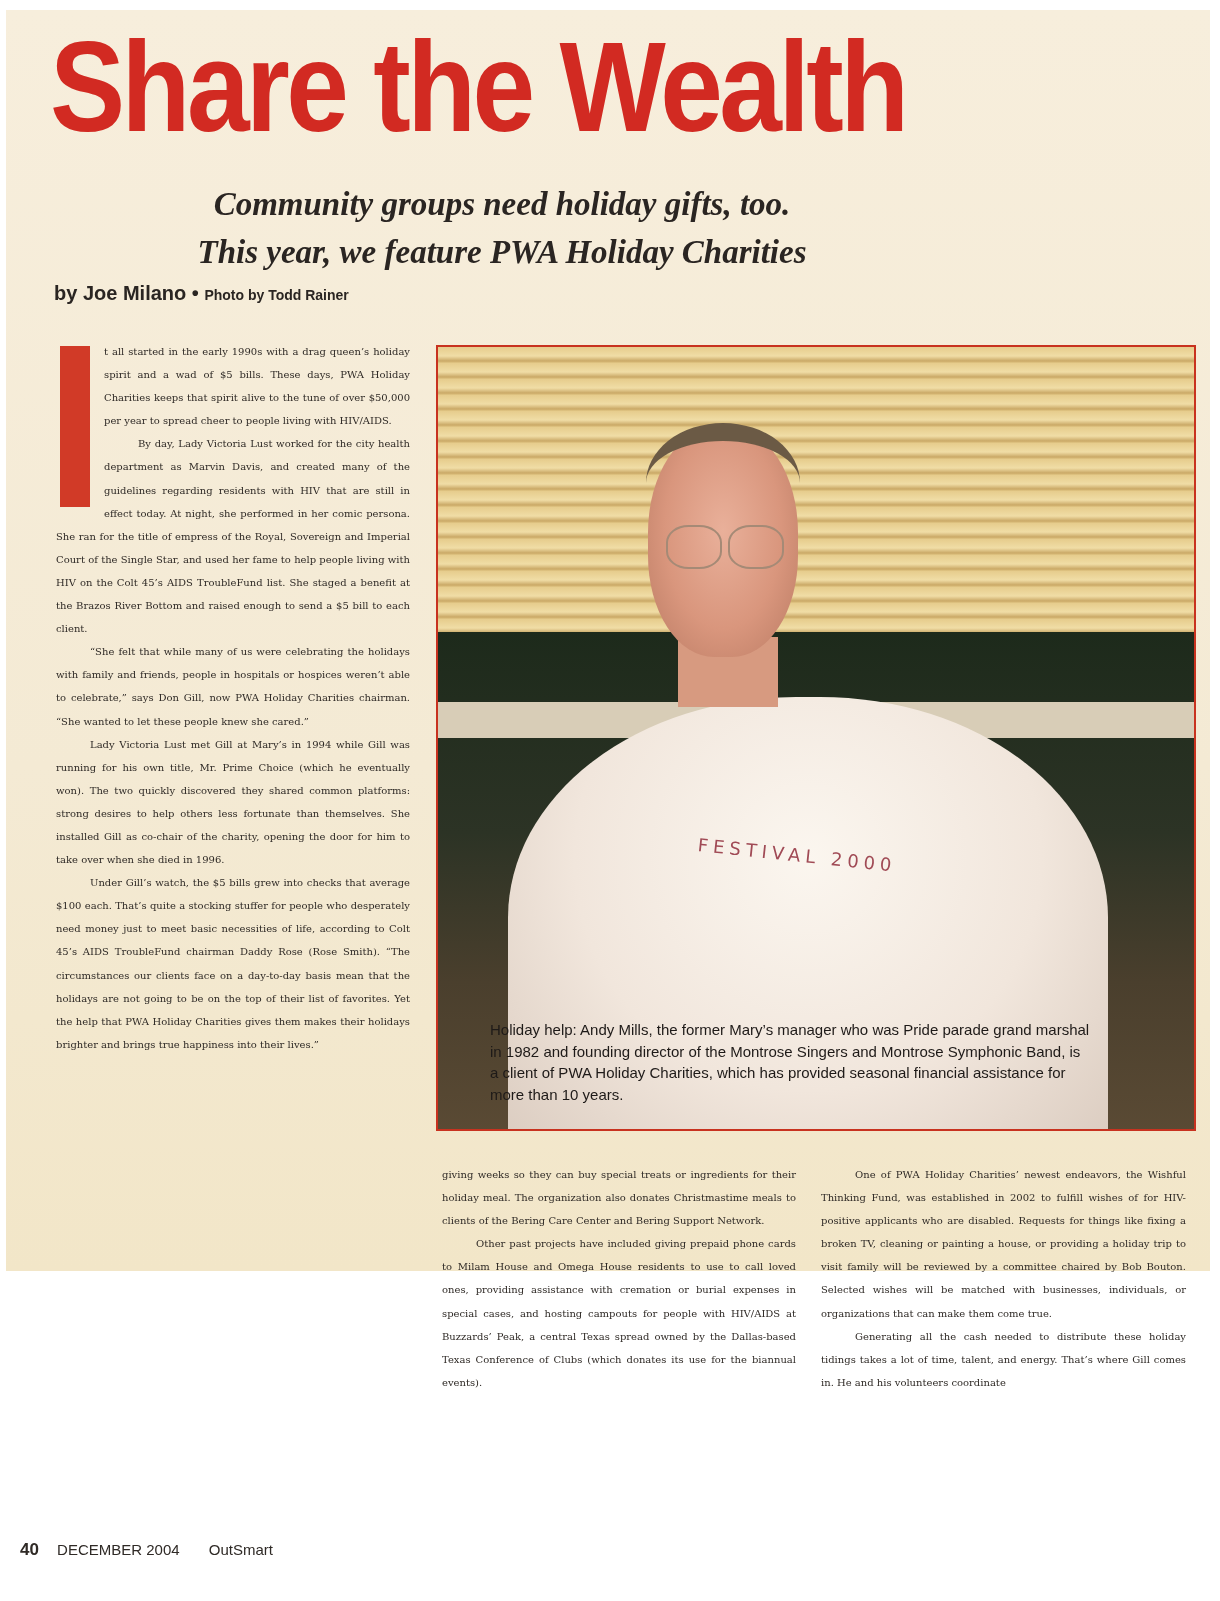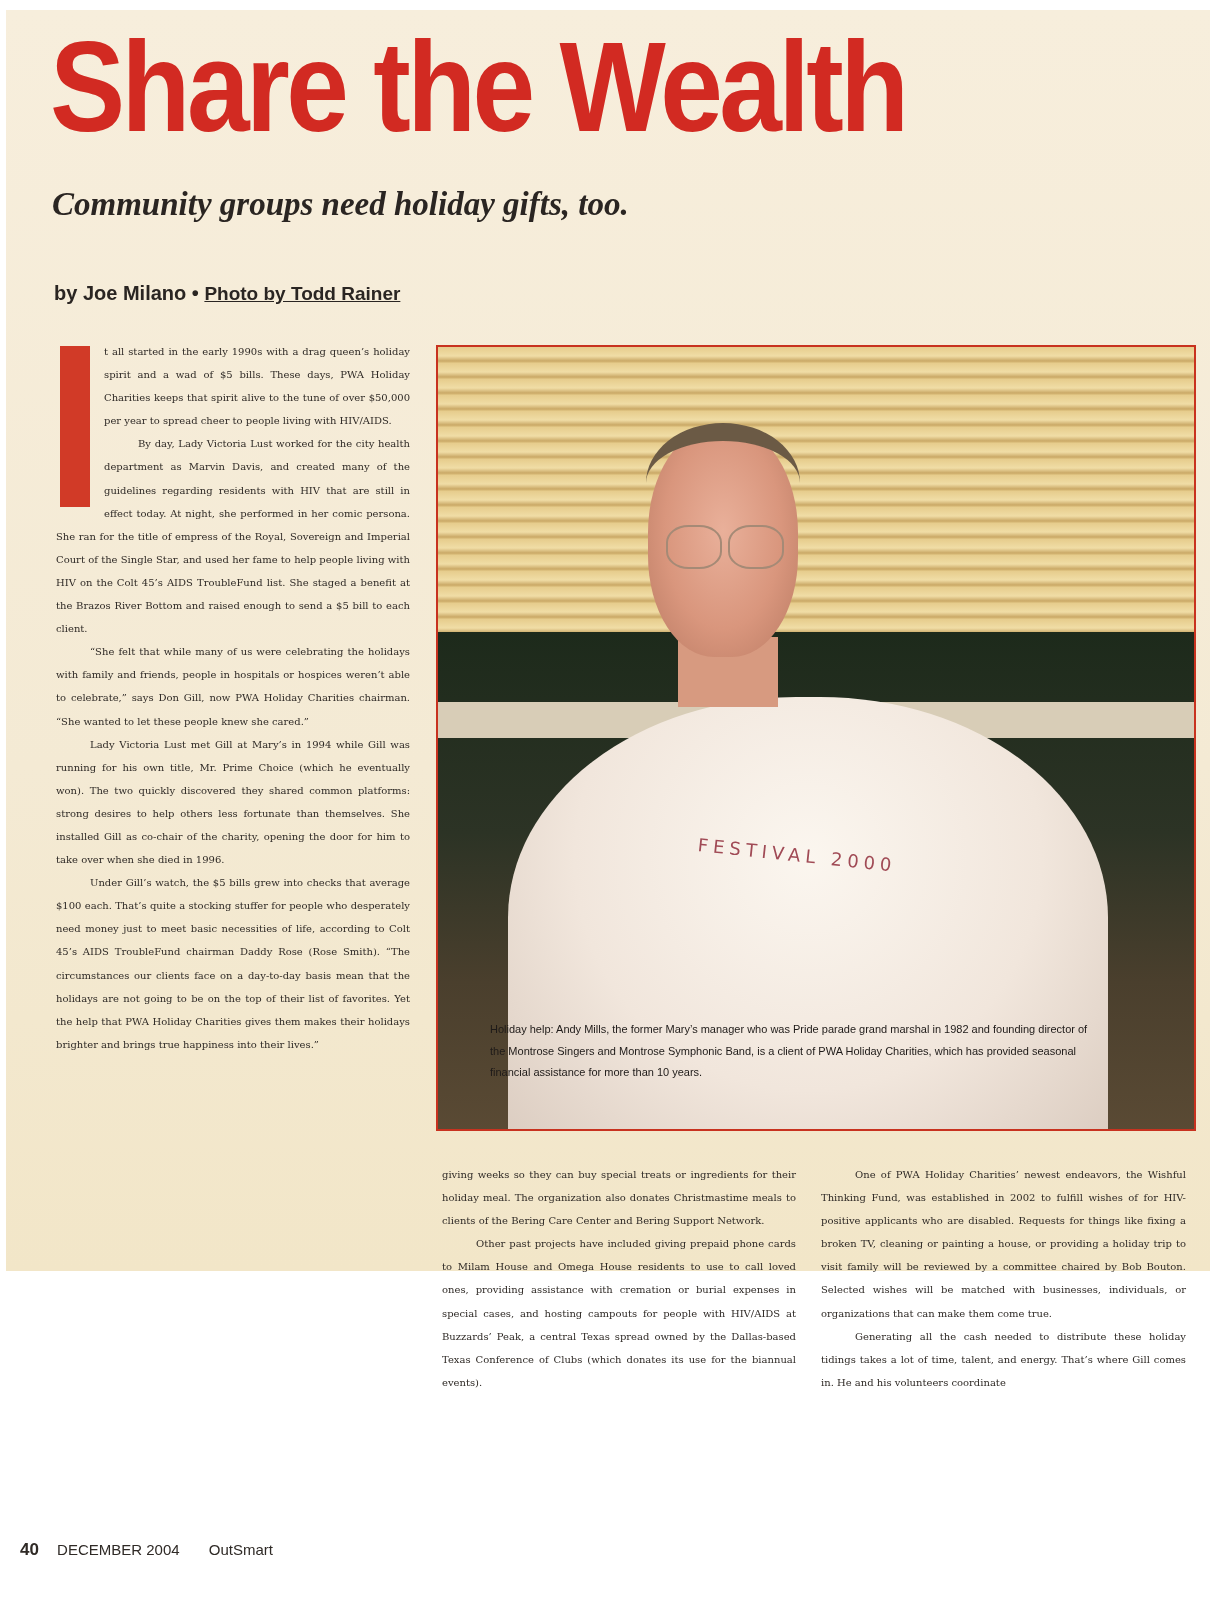--- a/index.html
+++ b/index.html
@@ -13,28 +13,28 @@
   }
   .headline {
     position: absolute; left: 44px; top: 12px; width: 1150px;
     font-family: "Liberation Sans", sans-serif; font-weight: 700;
     font-size: 128px; line-height: 130px; color: #d22a22; letter-spacing: -4px;
     transform: scaleX(0.88); transform-origin: left top; white-space: nowrap;
   }
   .dek {
     position: absolute; left: 46px; top: 170px; width: 900px;
     font-family: "Liberation Serif", serif; font-weight: 700; font-style: italic;
-    font-size: 33px; line-height: 48px; color: #2a2522;
+    font-size: 33px; line-height: 48px; color: #2a2522; text-align: center;
   }
   .byline {
     position: absolute; left: 48px; top: 272px;
     font-family: "Liberation Sans", sans-serif; font-weight: 700; color: #2a2522;
     font-size: 20px; white-space: nowrap;
   }
-  .byline .photo { font-size: 19px; text-decoration: underline; }
+  .byline .photo { font-size: 14px; }
   .col {
     position: absolute; font-family: "DejaVu Serif", serif; font-size: 10px;
     line-height: 23.1px; color: #2f2a26; text-align: justify;
   }
   .col p { margin: 0; text-indent: 34px; }
   .col p.noindent { text-indent: 0; }
   .col1 { left: 50px; top: 330px; width: 354px; }
   .col2 { left: 436px; top: 1153px; width: 354px; }
   .col3 { left: 815px; top: 1153px; width: 365px; }
   .dropcap {
@@ -81,39 +81,40 @@
     border-radius: 48% 48% 0 0;
     background: radial-gradient(ellipse at 50% 35%, #fbf6ef 0%, #f1e6dc 55%, #dacbbf 100%);
   }
   .shirt-text {
     position: absolute; left: 260px; top: 487px;
     font-family: "DejaVu Sans", sans-serif; font-size: 18px; letter-spacing: 5px;
     color: #a04a55; transform: rotate(6deg); transform-origin: left center; white-space: nowrap;
   }
   .caption {
     position: absolute; left: 52px; top: 672px; width: 600px;
-    font-family: "Liberation Sans", sans-serif; font-size: 11px; line-height: 21.5px;
+    font-family: "Liberation Sans", sans-serif; font-size: 15px; line-height: 21.5px;
     color: #1e1a18; white-space: pre-line;
   }
   .folio {
     position: absolute; left: 14px; top: 1530px;
     font-family: "Liberation Sans", sans-serif; font-size: 15px; color: #2f2a26; white-space: nowrap;
   }
   .folio .num { font-weight: 700; font-size: 17px; margin-right: 14px; }
   .folio .pub { margin-left: 25px; }
 </style>
 </head>
 <body>
 
 <div class="page">
 
   <div class="headline">Share the Wealth</div>
 
   <div class="dek">
     <div>Community groups need holiday gifts, too.</div>
+    <div>This year, we feature PWA Holiday Charities</div>
   </div>
 
   <div class="byline">
     <span>by Joe Milano</span>
     <span>•</span>
     <span class="photo">Photo by Todd Rainer</span>
   </div>
 
   <div class="col col1">
     <p class="noindent">

